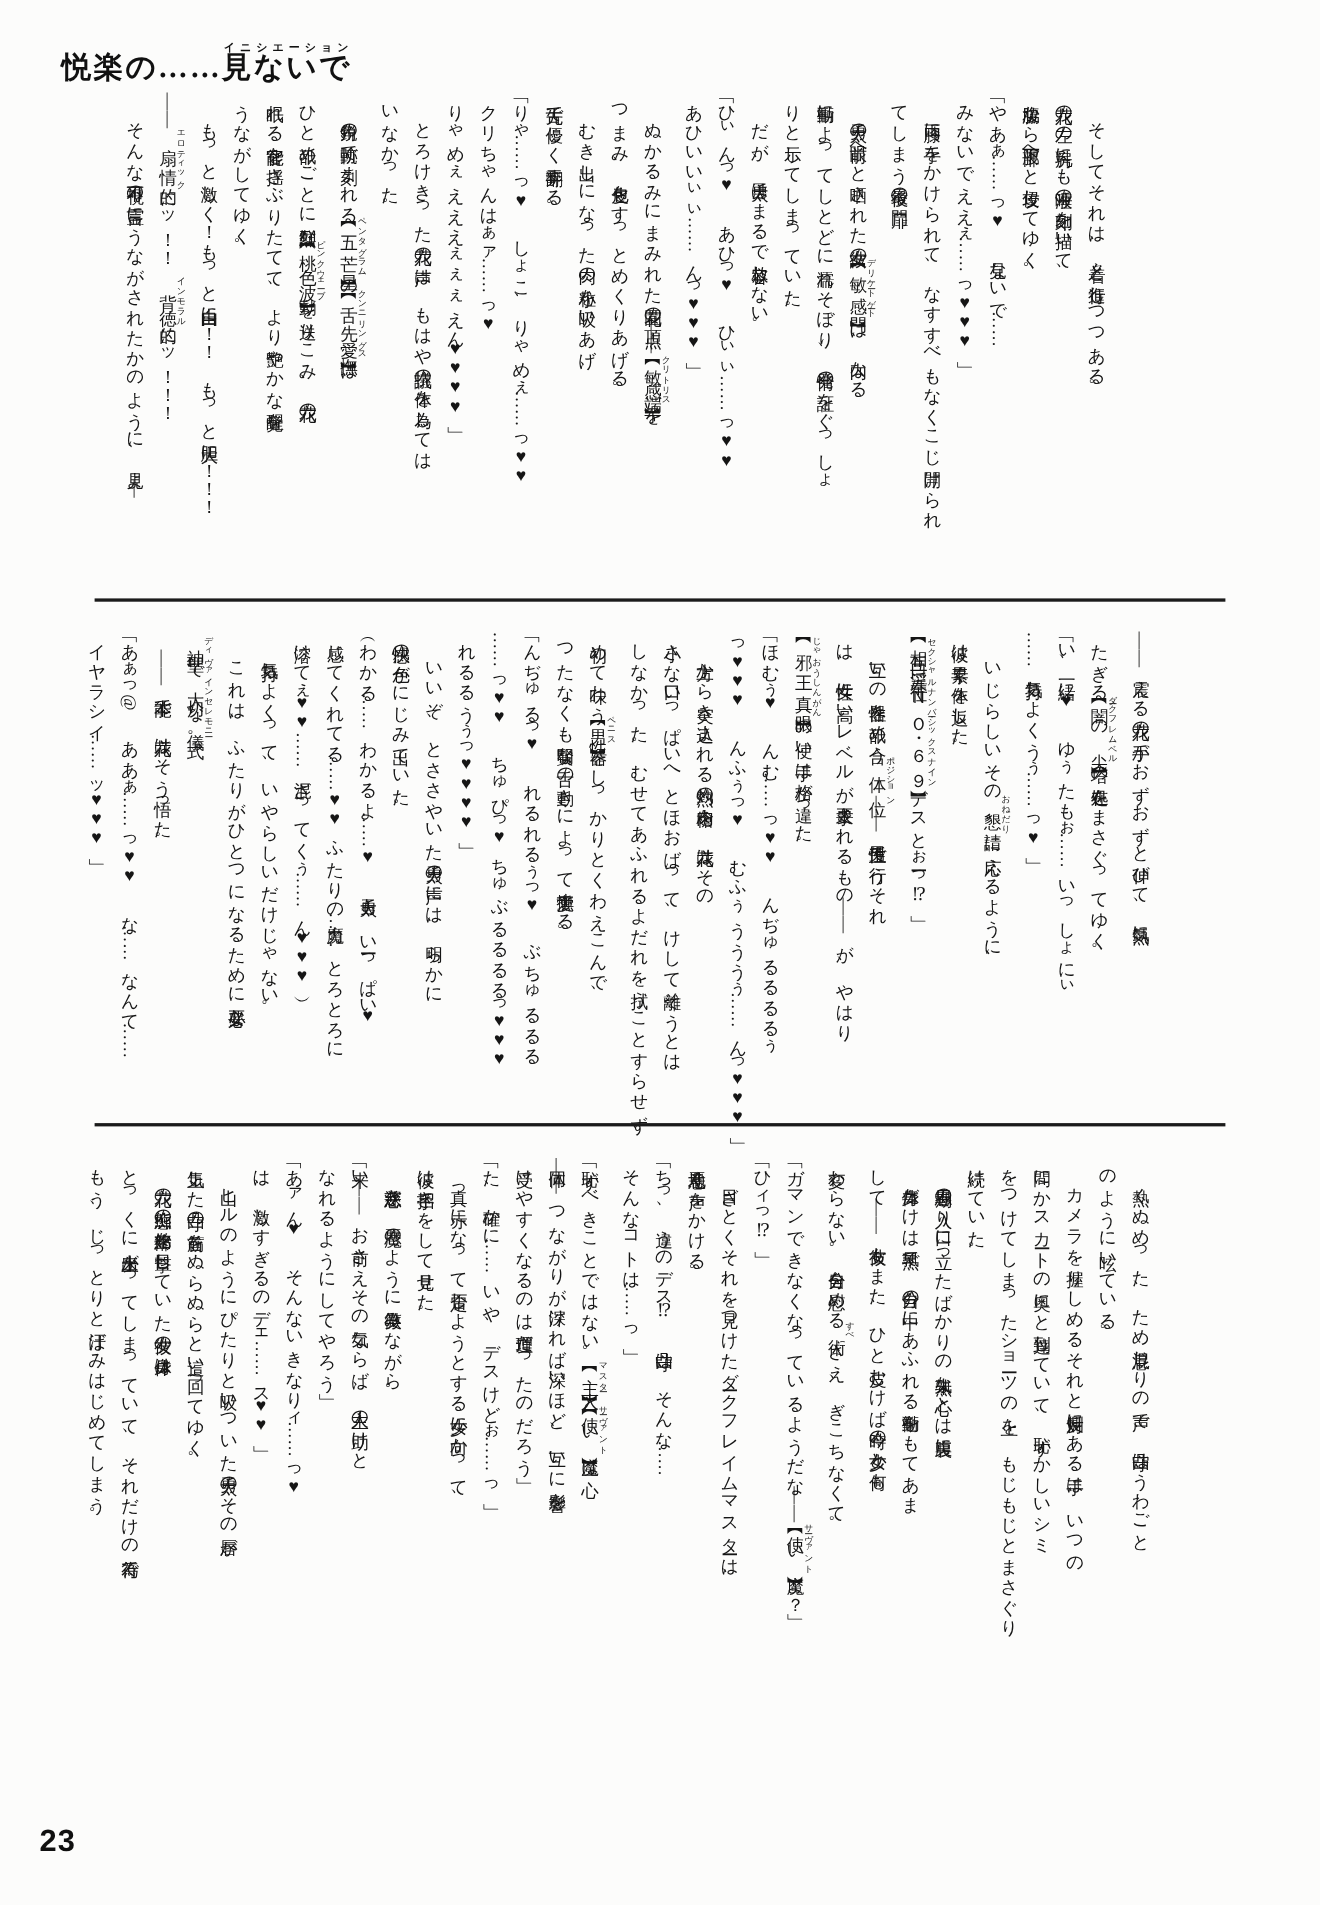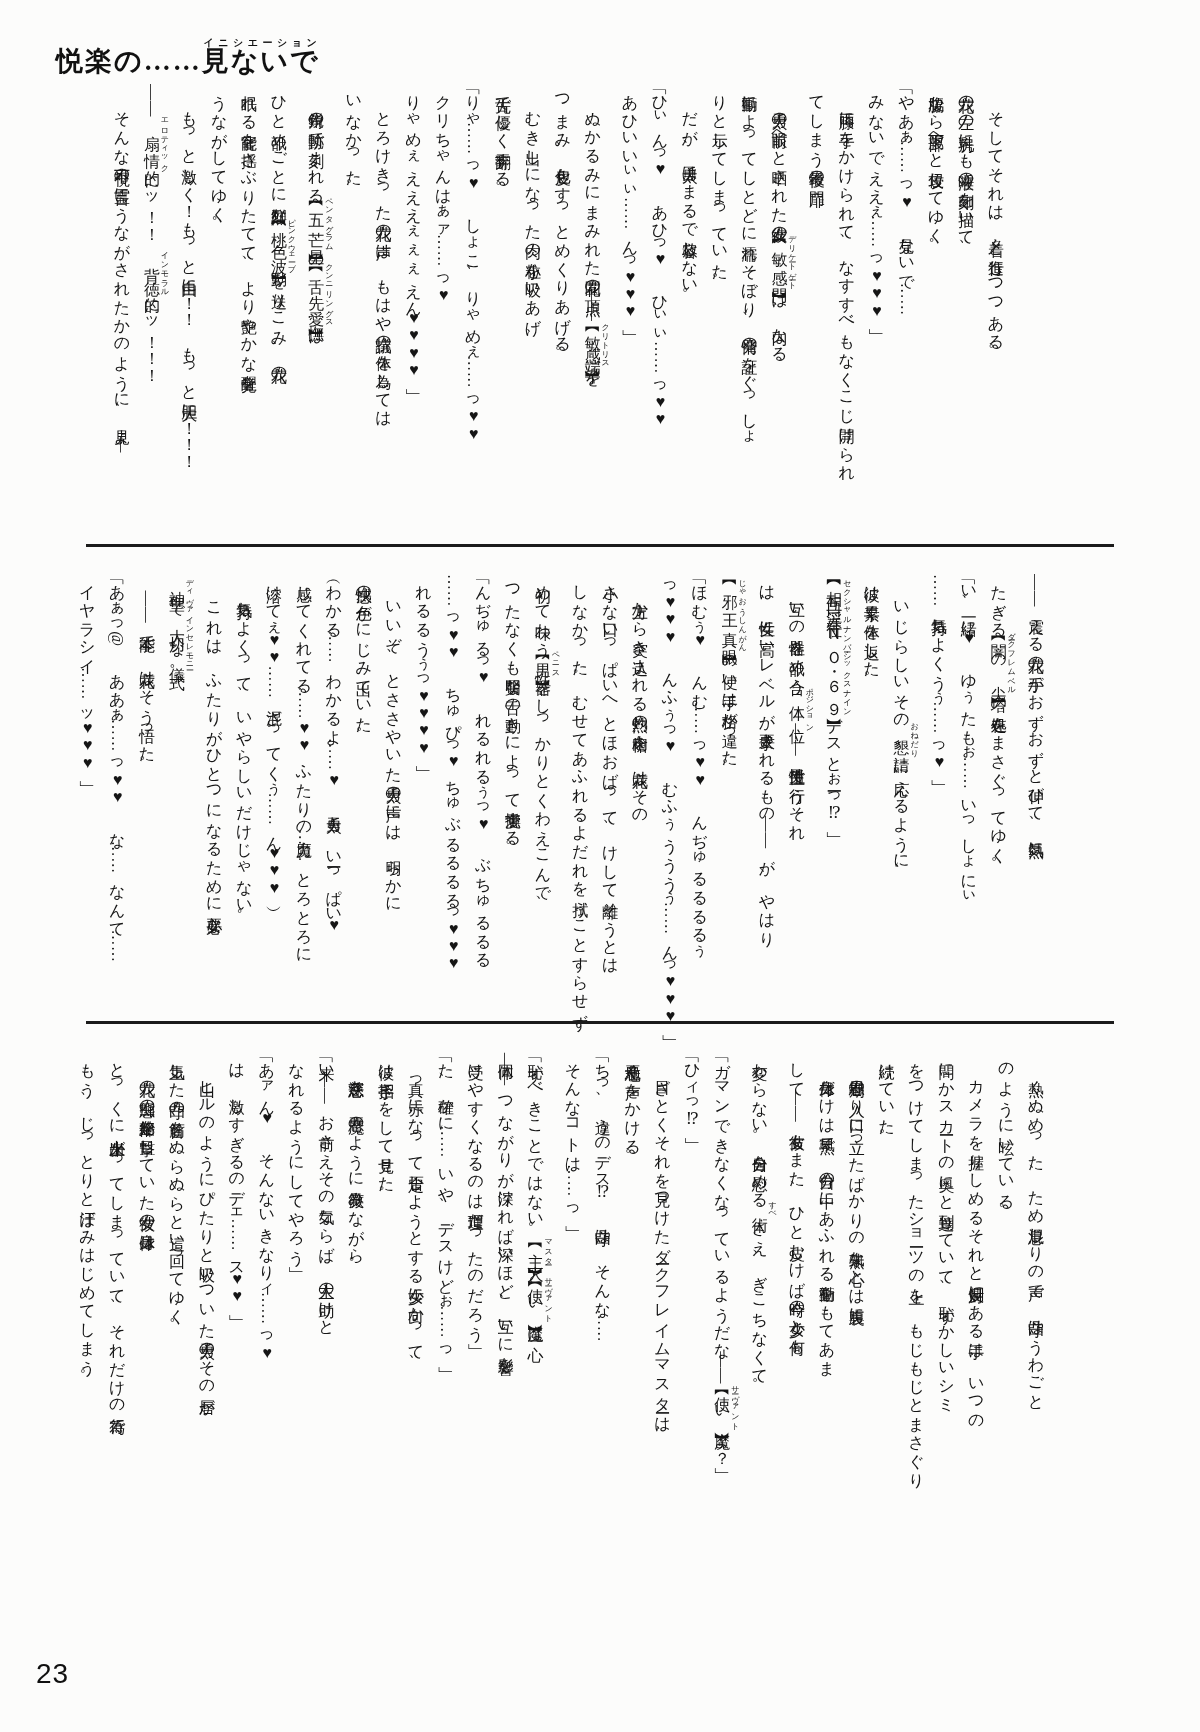--- a/index.html
+++ b/index.html
@@ -35,21 +35,21 @@
     white-space:pre;
   }
   .vblock rt{
     font-size:8px;letter-spacing:0;line-height:1;
     font-family:"Liberation Sans","DejaVu Sans",sans-serif;
   }
   
   .pagenum{
     position:absolute;left:36px;top:1658px;
     font-family:"Liberation Sans","DejaVu Sans",sans-serif;
-    font-size:28px;font-weight:normal;color:#101010;letter-spacing:1px;
+    font-size:28px;font-weight:bold;color:#101010;letter-spacing:1px;
   }
 </style>
 </head>
 <body>
 
 <h1 class="title"><span>悦楽の……</span><ruby><span>見ないで</span><rt>イニシエーション</rt></ruby></h1>
 
 <div class="vblock vblock-top">
     <p class="col">　そしてそれは、着々と進行しつつある。</p>
     <p class="col">六花の左の乳房にも唾液の刻印を描いて、</p>

